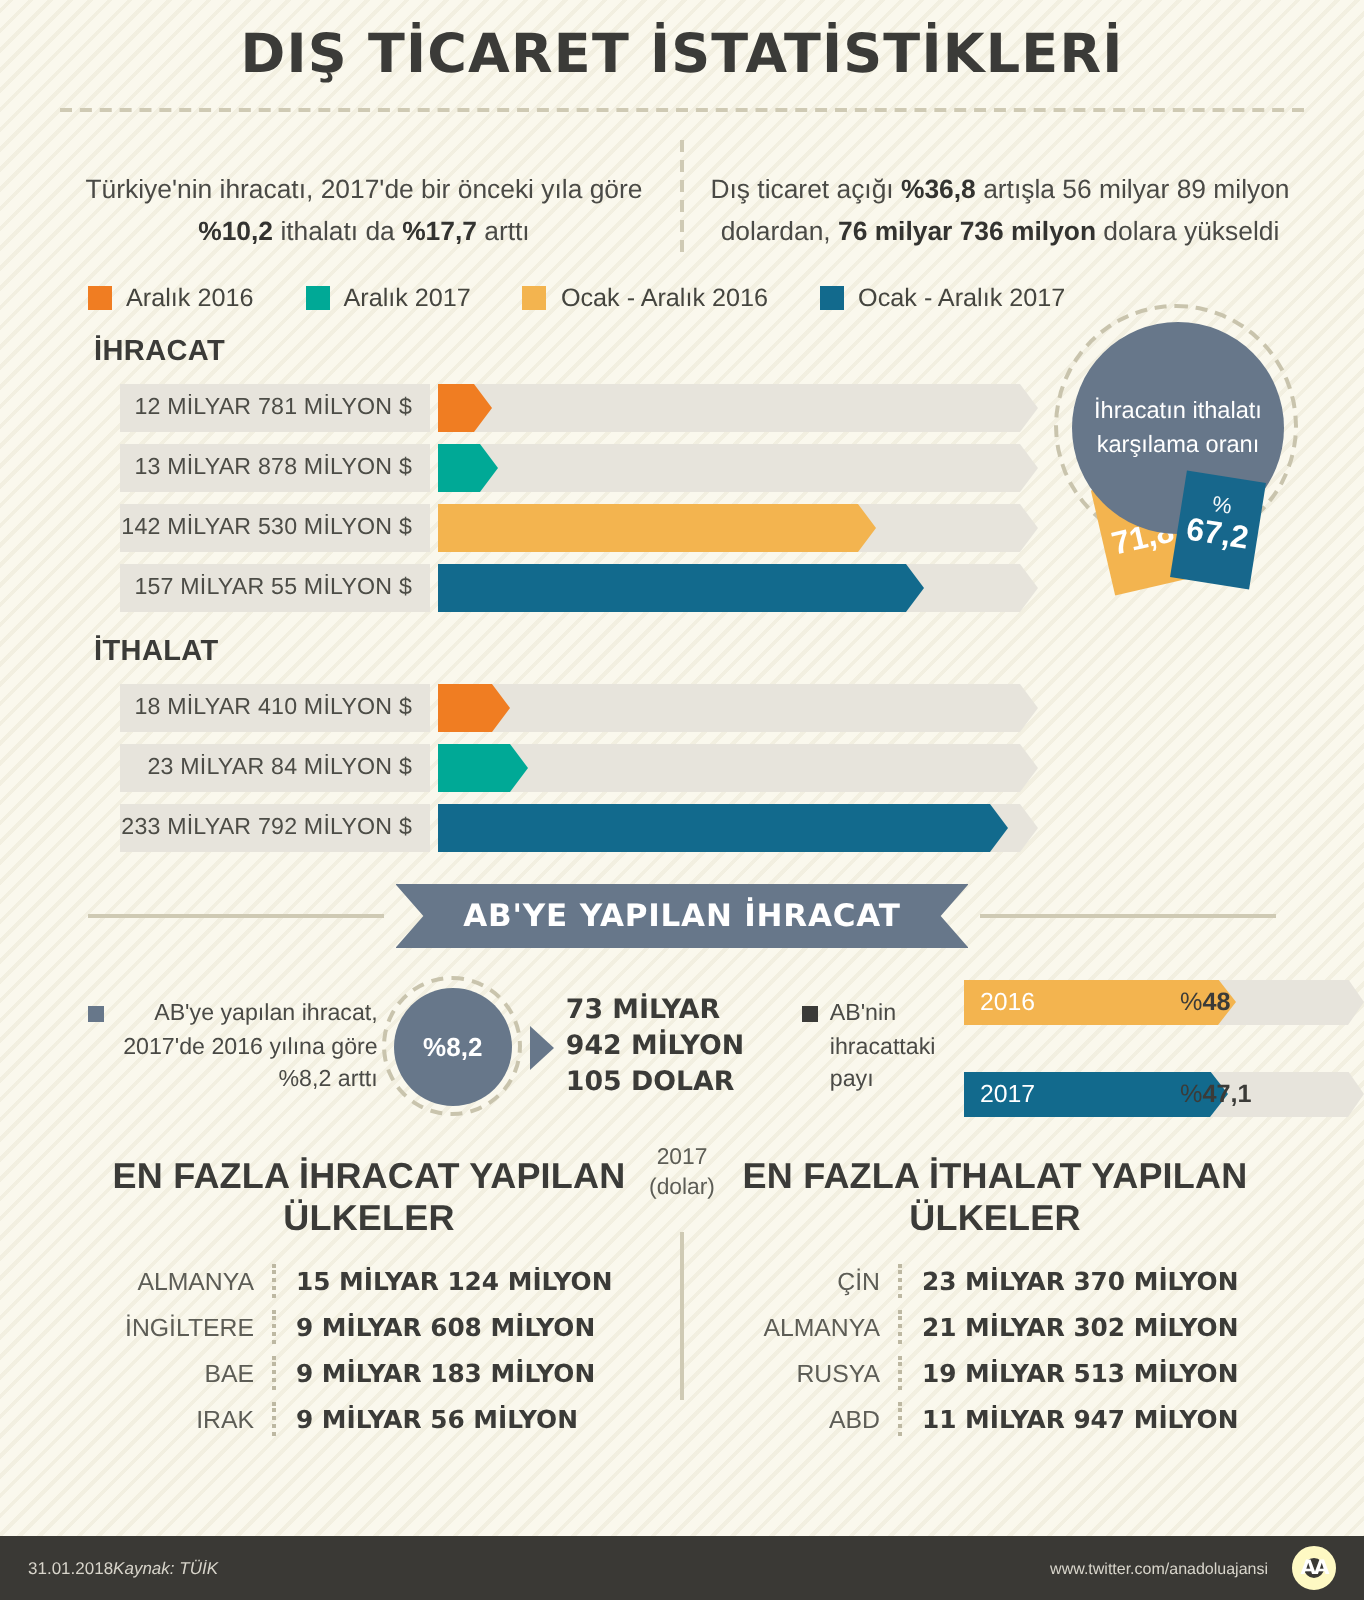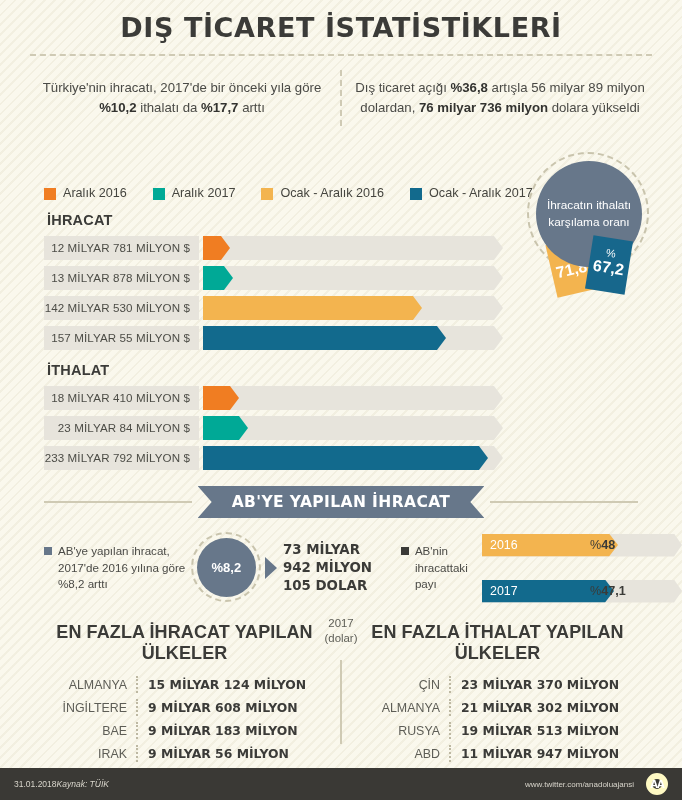--- a/index.html
+++ b/index.html
@@ -41,21 +41,21 @@
 
   .dashed-rule {
     margin: 11px 30px 0 30px;
     border-top: 2px dashed #cfcab4;
     height: 0;
   }
 
   .intro {
     display: flex;
     margin: 14px 24px 0 24px;
-    align-items: center;
+    align-items: flex-end;
   }
   .intro-col {
     flex: 1;
     text-align: center;
     font-size: 13.2px;
     line-height: 1.55;
     color: #4a4a46;
     padding: 0 10px;
   }
   .intro-sep {
@@ -68,25 +68,24 @@
 
   
   .legend {
     display: flex;
     margin: 16px 0 0 44px;
     align-items: center;
     gap: 0;
   }
   .legend-item {
     display: flex;
-    align-items: flex-end;
+    align-items: center;
     margin-right: 26px;
     font-size: 12.6px;
     color: #45453f;
-    margin-top: 44px;
   }
   .legend-swatch {
     width: 12px; height: 12px;
     margin-right: 7px;
     display: inline-block;
   }
 
   
   .sect-title {
     font-size: 14.5px;
@@ -94,21 +93,21 @@
     color: #3b3b38;
     margin: 12px 0 8px 47px;
     letter-spacing: .2px;
   }
 
   .bar-row {
     display: flex;
     align-items: center;
     height: 24px;
     margin-bottom: 6px;
-    padding-left: 44px;
+    padding-left: 60px;
   }
   .bar-label {
     width: 155px;
     height: 24px;
     line-height: 24px;
     background: #e7e4dc;
     color: #4c4c46;
     font-size: 11.6px;
     text-align: right;
     padding-right: 9px;
@@ -208,20 +207,21 @@
     align-items: center;
     margin: 14px 0 0 44px;
   }
   .ab-note {
     display: flex;
     align-items: flex-start;
     width: 150px;
     font-size: 11.6px;
     color: #4a4a46;
     line-height: 1.45;
+    text-align: right;
   }
   .sq {
     width: 8px; height: 8px;
     background: #67778a;
     margin: 4px 6px 0 0;
     flex: none;
   }
   .sq-dark { background: #3b3b38; }
 
   .ab-circle-wrap { position: relative; width: 72px; height: 72px; margin-left: 2px; flex: none; }

